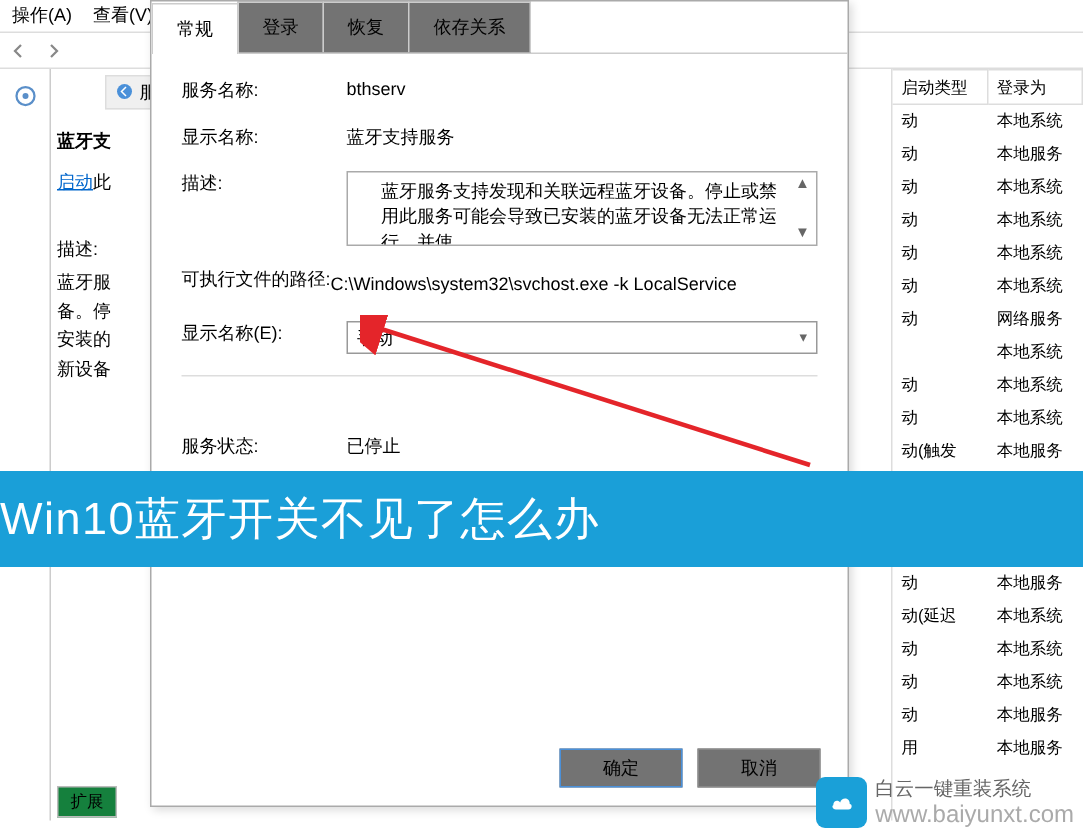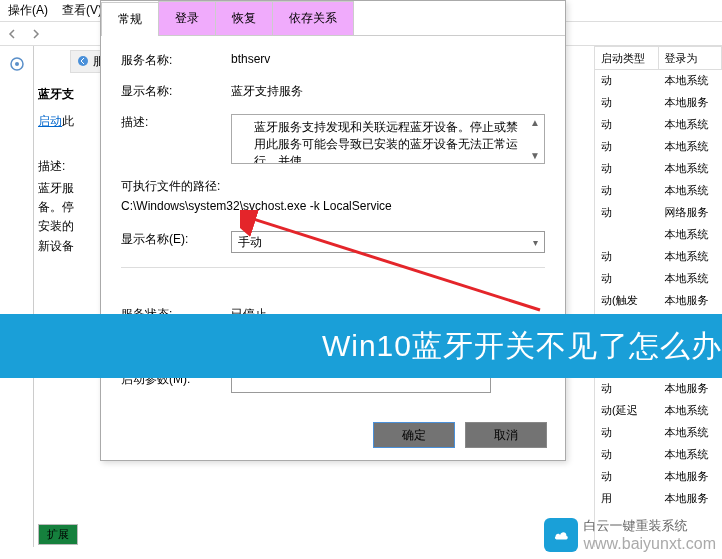--- a/index.html
+++ b/index.html
@@ -33,23 +33,23 @@
 .desc-panel .label { margin-bottom: 4px; }
 .desc-panel .text { line-height: 1.6; }
 
 
 .navtab { position: absolute; left: 36px; top: 4px; display: flex; gap: 2px; align-items: center; background: #f0f0f0; padding: 2px 6px; border: 1px solid #ddd; }
 .navtab .arrow { width: 14px; height: 14px; }
 
 .ext-tab { position: absolute; left: 4px; bottom: 2px; padding: 2px 8px; border: 1px solid #bbb; background: #15803d; font-size: 11px; }
 
 
-.dialog { position: absolute; left: 100px; top: 0; width: 466px; height: 461px; background: #fff; border: 1px solid #aaa; z-index: 10; box-shadow: 2px 2px 6px rgba(0,0,0,0.15); }
+.dialog { position: absolute; left: 100px; top: 0; width: 466px; height: 538px; background: #fff; border: 1px solid #aaa; z-index: 10; box-shadow: 2px 2px 6px rgba(0,0,0,0.15); }
 .tabs { display: flex; border-bottom: 1px solid #ccc; }
-.tab { padding: 8px 16px; border: 1px solid #ccc; border-bottom: none; margin-right: -1px; background: #f0abfc; font-size: 12px; }
+.tab { padding: 8px 16px; border: 1px solid #ccc; border-bottom: none; margin-right: -1px; background: #737373; font-size: 12px; }
 .tab.active { background: #fff; position: relative; top: 1px; }
 
 .dlg-body { padding: 16px 20px; }
 .row { display: flex; margin-bottom: 14px; align-items: flex-start; }
 .row .lbl { width: 110px; flex-shrink: 0; }
 .row .val { flex: 1; }
 
 .desc-box { width: 100%; height: 50px; border: 1px solid #aaa; padding: 4px 22px; font-size: 12px; resize: none; overflow: hidden; position: relative; }
 .desc-box .scroll-arrow { position: absolute; right: 2px; width: 12px; font-size: 10px; color: #666; }
 .desc-box .scroll-arrow.up { top: 2px; }
@@ -71,21 +71,21 @@
 .param-input { width: 260px; height: 22px; border: 1px solid #999; padding: 2px 6px; }
 
 .dlg-footer { position: absolute; bottom: 12px; right: 18px; display: flex; gap: 10px; }
 .dlg-footer button { width: 82px; height: 26px; border: 1px solid #888; background: #737373; font-size: 12px; }
 .dlg-footer .ok { border: 1px solid #4a90d9; }
 
 
 .arrow-svg { position: absolute; left: 240px; top: 210px; width: 310px; height: 110px; z-index: 20; pointer-events: none; }
 
 
-.banner { position: absolute; left: 0; top: 314px; width: 722px; height: 64px; background: #1a9fd8; z-index: 30; display: flex; align-items: center; justify-content: flex-end; color: #fff; font-size: 30px; font-weight: 400; letter-spacing: 1px; }
+.banner { position: absolute; left: 0; top: 314px; width: 722px; height: 64px; background: #1a9fd8; z-index: 30; display: flex; align-items: center; justify-content: flex-start; color: #fff; font-size: 30px; font-weight: 400; letter-spacing: 1px; }
 
 
 .watermark { position: absolute; right: 6px; bottom: 6px; z-index: 40; display: flex; align-items: flex-start; gap: 6px; font-size: 11px; }
 .watermark .logo { width: 34px; height: 34px; background: #1aa0d8; border-radius: 6px; display: flex; align-items: center; justify-content: center; }
 .watermark .logo svg { fill: #fff; }
 .wm-text { display: flex; flex-direction: column; line-height: 1.2; }
 .wm-text .zh { color: #666; font-size: 13px; }
 .wm-text .en { color: #aaa; font-size: 16px; }
 </style>
 </head>
@@ -255,21 +255,21 @@
     <div class="row">
       <div class="lbl">描述:</div>
       <div class="val">
         <div class="desc-box">
           <span>蓝牙服务支持发现和关联远程蓝牙设备。停止或禁用此服务可能会导致已安装的蓝牙设备无法正常运行，并使</span>
           <span class="scroll-arrow up">▲</span>
           <span class="scroll-arrow down">▼</span>
         </div>
       </div>
     </div>
-    <div class="row" style="flex-direction:column; margin-bottom:18px;">
+    <div class="row" style="flex-direction:row; margin-bottom:18px;">
       <div class="lbl" style="width:auto">可执行文件的路径:</div>
       <div class="exe-path">C:\Windows\system32\svchost.exe -k LocalService</div>
     </div>
     <div class="row">
       <div class="lbl">显示名称(E):</div>
       <div class="val">
         <div class="select">
           <span>手动</span>
           <span class="chev">▾</span>
         </div>

